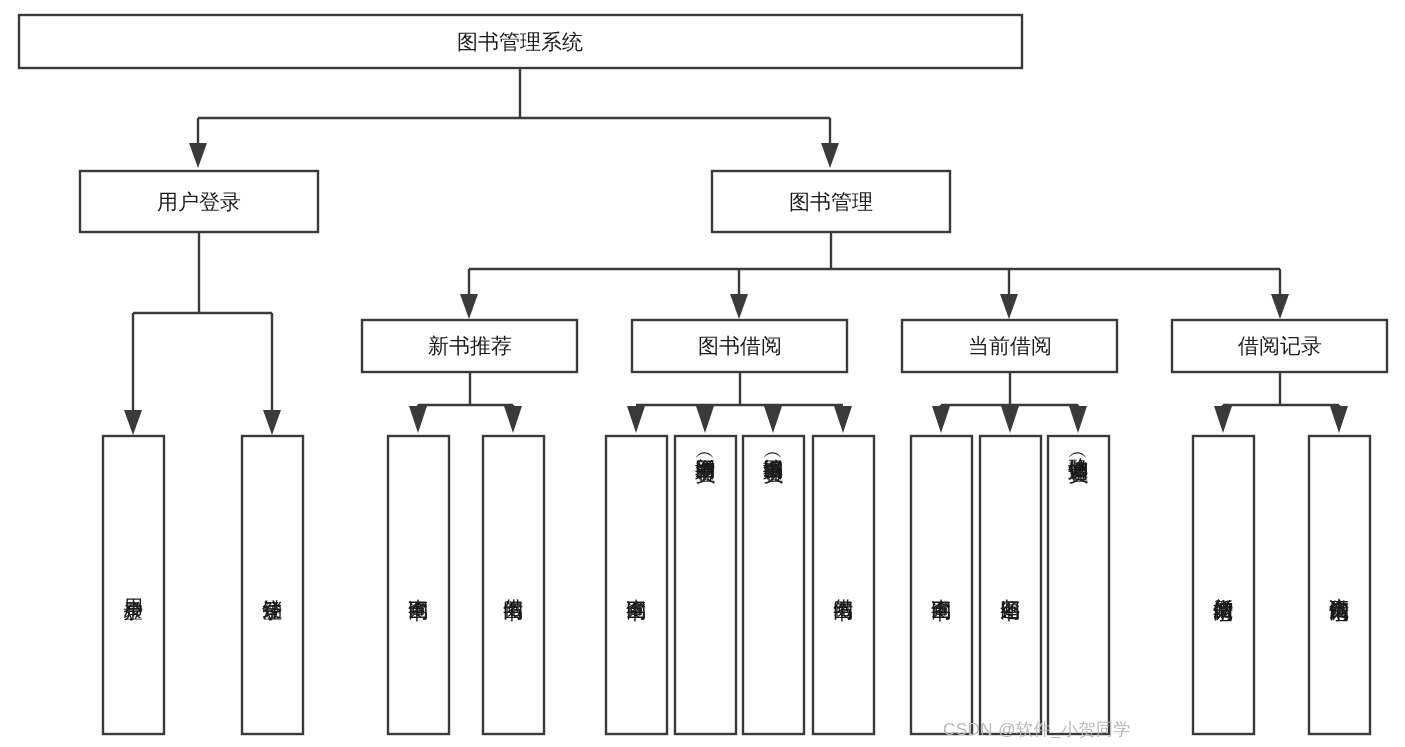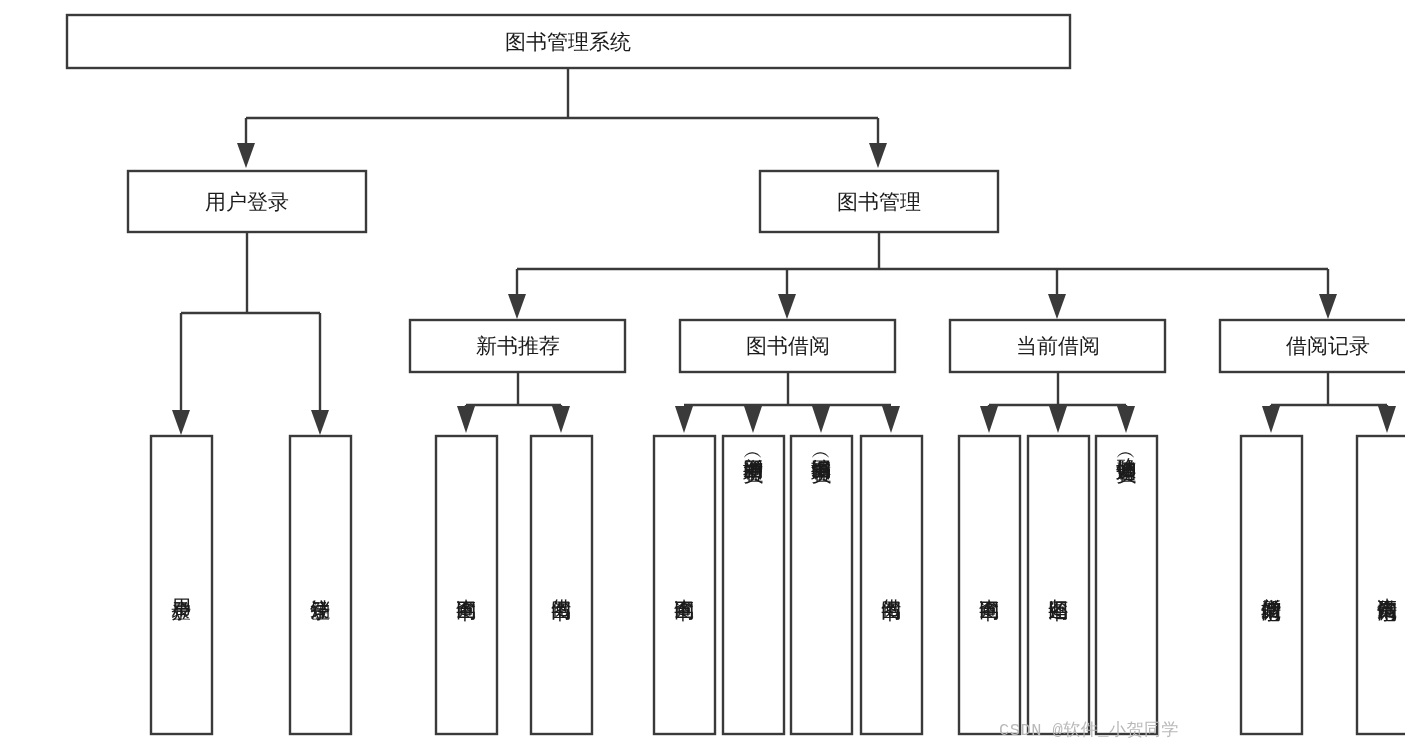--- a/index.html
+++ b/index.html
@@ -11,21 +11,20 @@
     width: 1405px;
     height: 747px;
     font-family: "Liberation Sans", "DejaVu Sans", sans-serif;
     overflow: hidden;
   }
   #diagram-root {
     position: relative;
     width: 1139px;
     height: 747px;
     background: #ffffff;
-    margin-left: 48px;
   }
   svg.flow {
     position: absolute;
     left: 0;
     top: 0;
     width: 1405px;
     height: 747px;
   }
   .node-rect {
     fill: #ffffff;
@@ -65,21 +64,21 @@
     line-height: 1.12;
     color: #1b1b1b;
     letter-spacing: 1px;
     white-space: nowrap;
     text-align: center;
   }
   .watermark {
     position: absolute;
     right: 8px;
     bottom: 6px;
-    font-family: Liberation Mono, monospace;
+    font-family: Liberation Sans, sans-serif;
     font-size: 17px;
     color: #b9b9b9;
     letter-spacing: 0.5px;
     white-space: nowrap;
   }
 </style>
 </head>
 <body>
 
 <div id="diagram-root">

